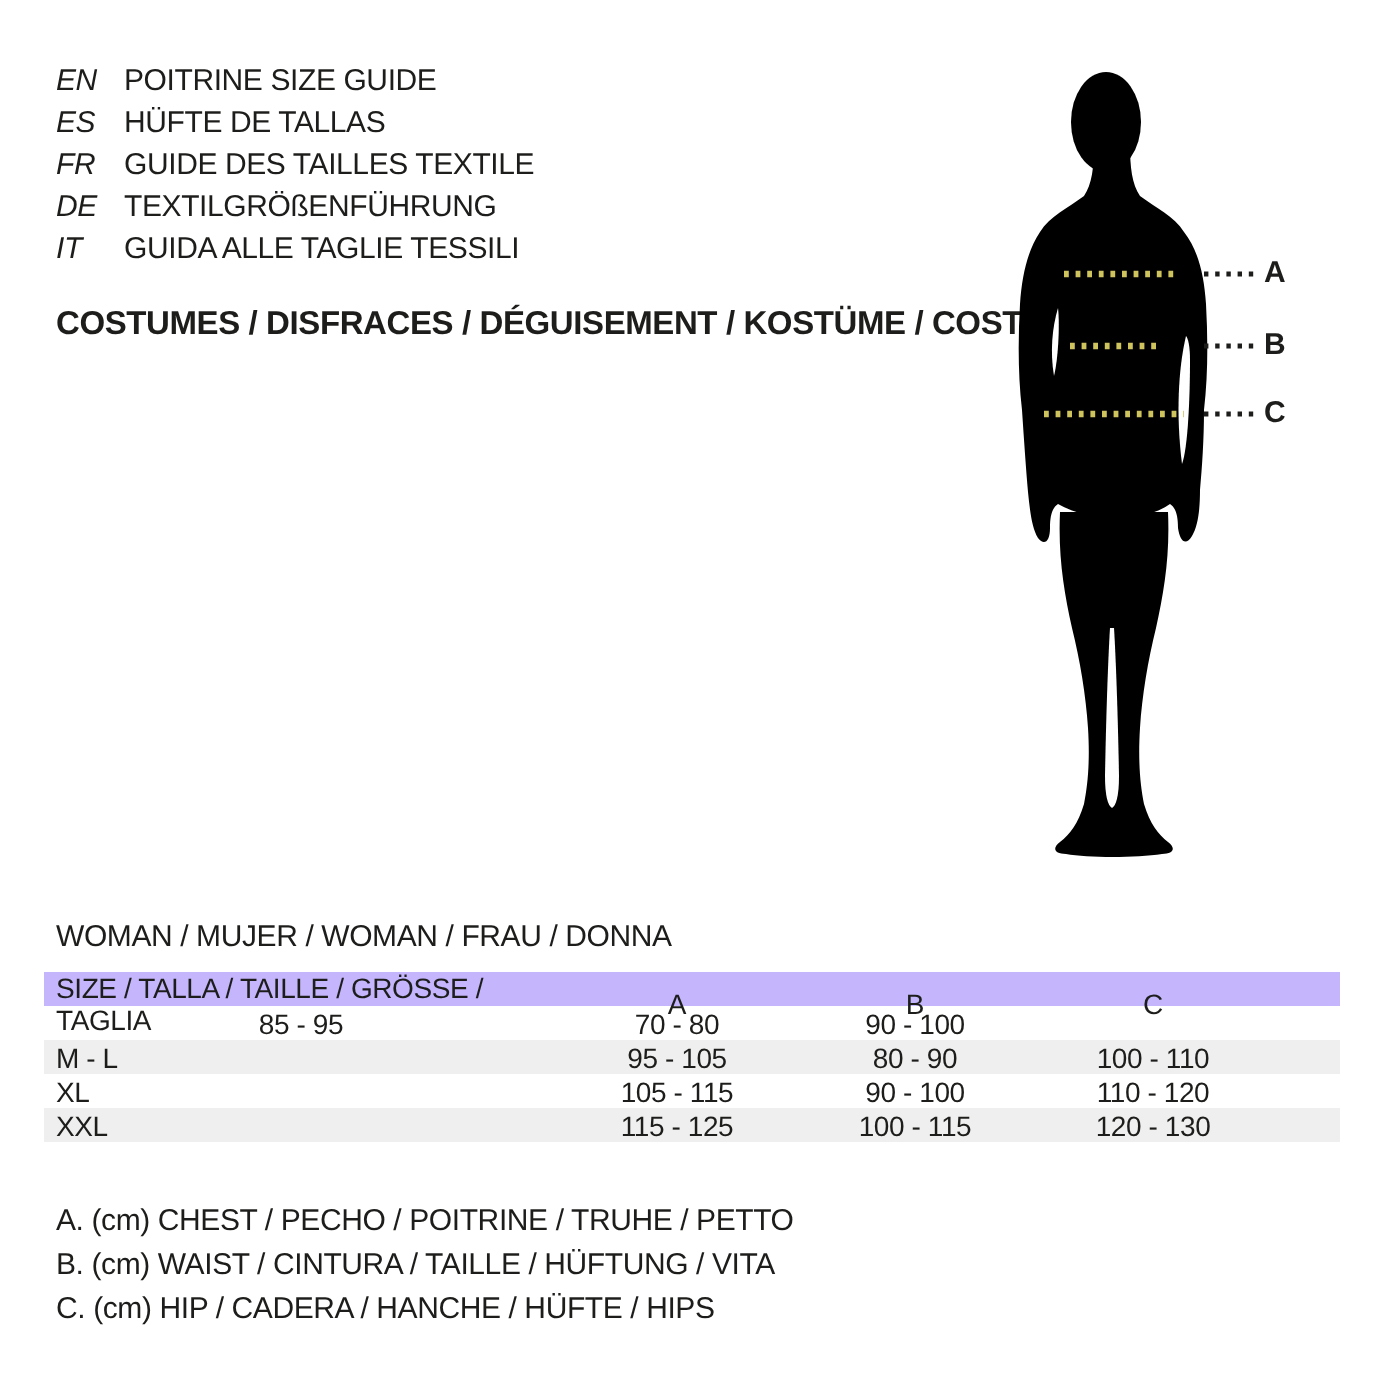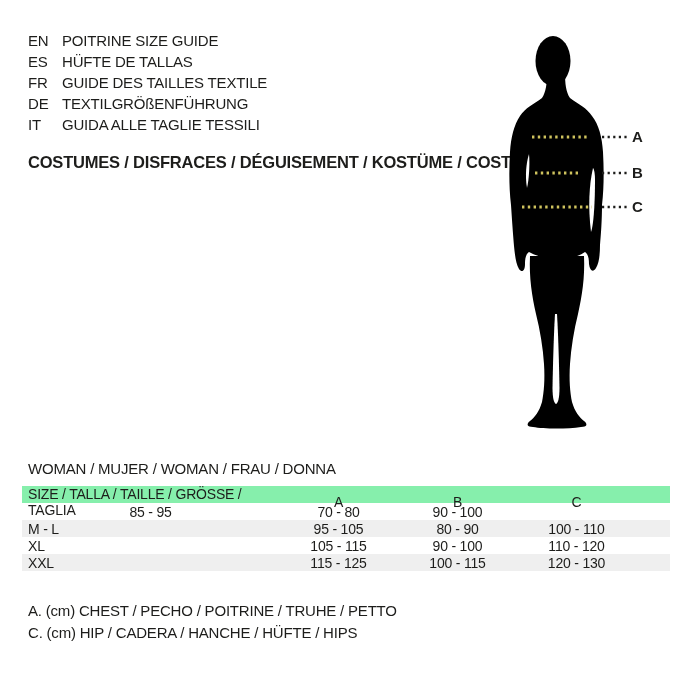--- a/index.html
+++ b/index.html
@@ -8,38 +8,38 @@
     font-family:"Liberation Sans", sans-serif;
     color:#1d1d1b;
     position:relative;overflow:hidden;
     -webkit-font-smoothing:antialiased;
   }
   .abs{position:absolute;}
 
   
   .lang-list{left:28px;top:30px;}
   .lang-row{display:flex;height:21px;line-height:21px;font-size:15px;letter-spacing:-0.2px;}
-  .lang-code{width:34px;flex:0 0 34px;}
+  .lang-code{width:34px;flex:0 0 34px;font-style:italic;}
 
   
   .category{left:28px;top:153px;font-size:16.5px;font-weight:700;letter-spacing:-0.2px;}
 
   
   .figure-svg{left:492px;top:30px;width:130px;height:400px;}
   .lines-svg{left:490px;top:30px;width:170px;height:400px;}
   .marker{left:632px;width:20px;height:18px;font-size:15px;font-weight:700;line-height:18px;}
   .marker-a{top:128px;} .marker-b{top:164px;} .marker-c{top:198px;}
 
   
   .gender{left:28px;top:460px;font-size:15px;letter-spacing:-0.2px;}
 
   
   .size-table{left:22px;top:486px;width:648px;font-size:14px;letter-spacing:-0.2px;}
   .trow{display:grid;grid-template-columns:257px 119px 119px 119px;height:17px;align-items:center;}
-  .trow.head{background:#86efac;}
+  .trow.head{background:#c4b5fd;}
   .trow.alt{background:#efefef;}
   .tcell{padding-left:6px;}
   .tcell.num{padding-left:0;text-align:center;}
 
   
   .legend{left:28px;top:600px;font-size:15px;line-height:22px;letter-spacing:-0.2px;}
 </style>
 </head>
 <body>
 
@@ -156,14 +156,15 @@
   <div class="trow alt">
     <span class="tcell">XXL</span>
     <span class="tcell num">115 - 125</span>
     <span class="tcell num">100 - 115</span>
     <span class="tcell num">120 - 130</span>
   </div>
 </div>
 
 <div class="abs legend">
   <div>A. (cm) CHEST / PECHO / POITRINE / TRUHE / PETTO</div>
+  <div>B. (cm) WAIST / CINTURA / TAILLE / HÜFTUNG / VITA</div>
   <div>C. (cm) HIP / CADERA / HANCHE / HÜFTE / HIPS</div>
 </div>
 
 </body></html>

